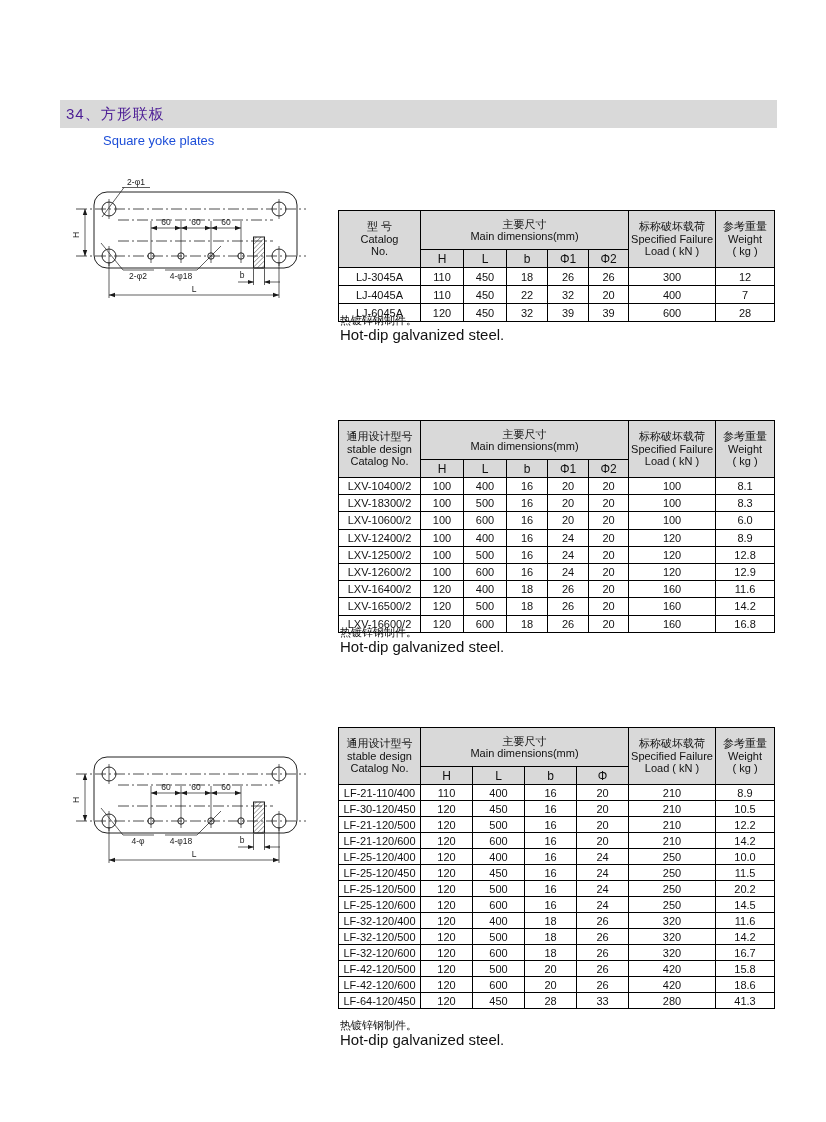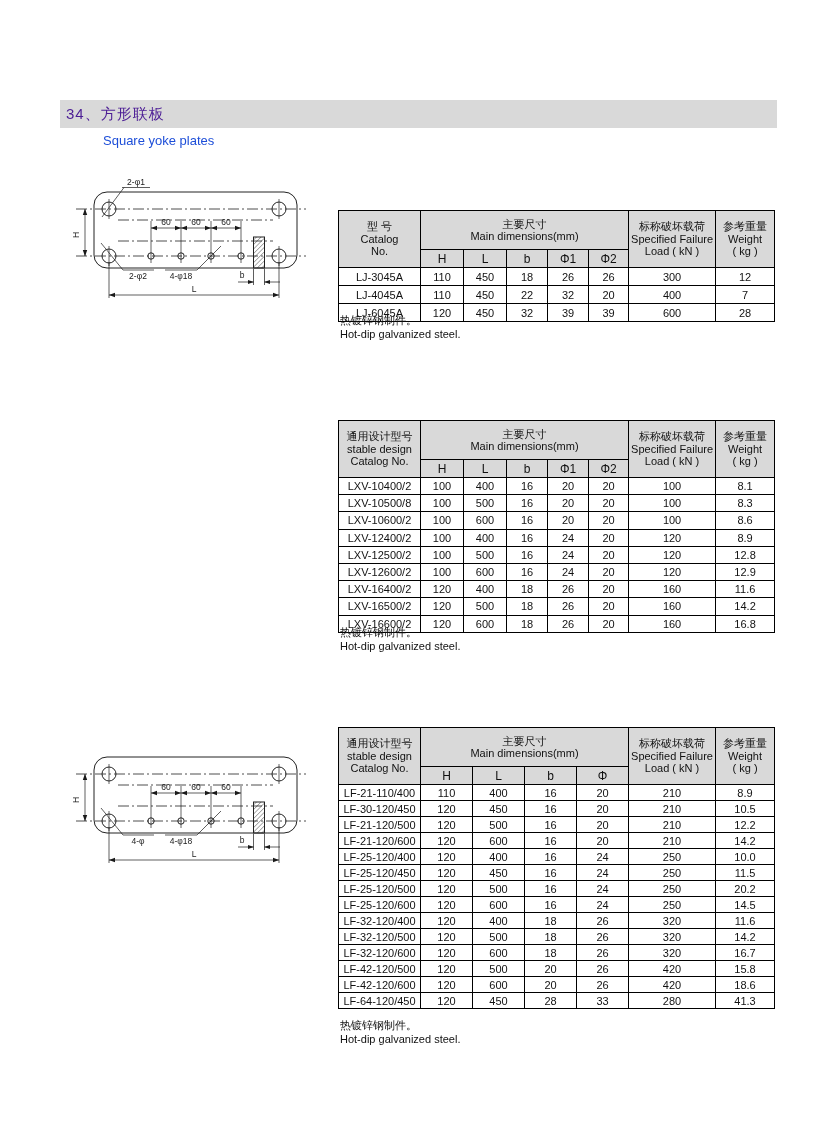--- a/index.html
+++ b/index.html
@@ -26,21 +26,21 @@
   table.spec thead th div{line-height:12.5px;}
   table.spec thead tr:first-child th{height:38px;}
   table.spec thead tr:nth-child(2) th{height:17px;font-size:12px;}
   .t1 tbody td{height:17px;}
   .t2 tbody td{height:16.2px;}
   .t3 tbody td{height:15px;}
 
   
   .note{position:absolute;left:340px;font-size:11px;line-height:13.5px;color:#111;margin-top:20px;}
   .n1{top:294px}.n2{top:606px}.n3{top:999px}
-  .note .en{font-size:11px;}
+  .note .en{font-size:15px;}
 
   
   .drawing{position:absolute;left:70px;width:240px;height:140px;}
   .d1{top:165px}.d2{top:730px}
   .drawing svg{width:100%;height:100%;display:block;}
   .dim-text{font-size:8.5px;fill:#1a1a1a;font-family:"Liberation Sans",sans-serif;}
 </style>
 </head>
 <body>
 
@@ -254,38 +254,38 @@
         <td>LXV-10400/2</td>
         <td>100</td>
         <td>400</td>
         <td>16</td>
         <td>20</td>
         <td>20</td>
         <td>100</td>
         <td>8.1</td>
       </tr>
       <tr>
-        <td>LXV-10500/8</td>
+        <td>LXV-18300/2</td>
         <td>100</td>
         <td>500</td>
         <td>16</td>
         <td>20</td>
         <td>20</td>
         <td>100</td>
         <td>8.3</td>
       </tr>
       <tr>
         <td>LXV-10600/2</td>
         <td>100</td>
         <td>600</td>
         <td>16</td>
         <td>20</td>
         <td>20</td>
         <td>100</td>
-        <td>8.6</td>
+        <td>6.0</td>
       </tr>
       <tr>
         <td>LXV-12400/2</td>
         <td>100</td>
         <td>400</td>
         <td>16</td>
         <td>24</td>
         <td>20</td>
         <td>120</td>
         <td>8.9</td>

